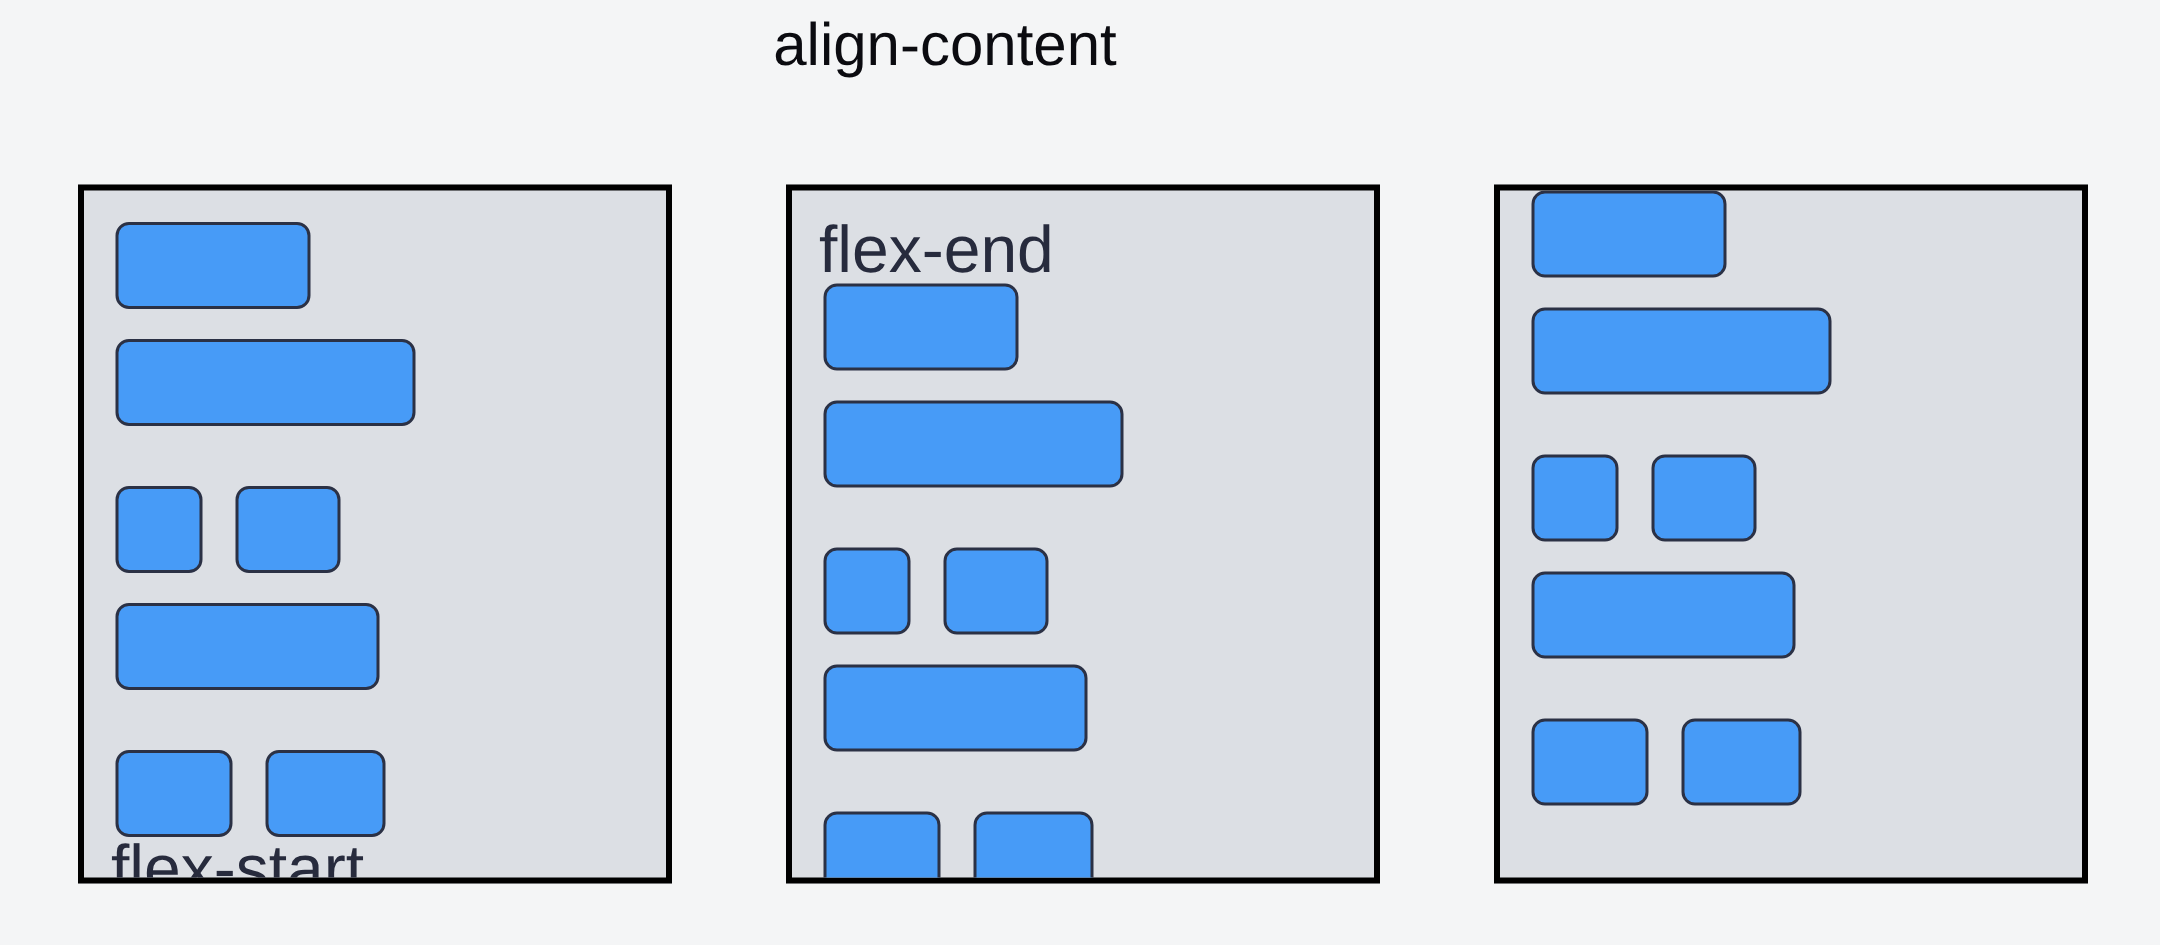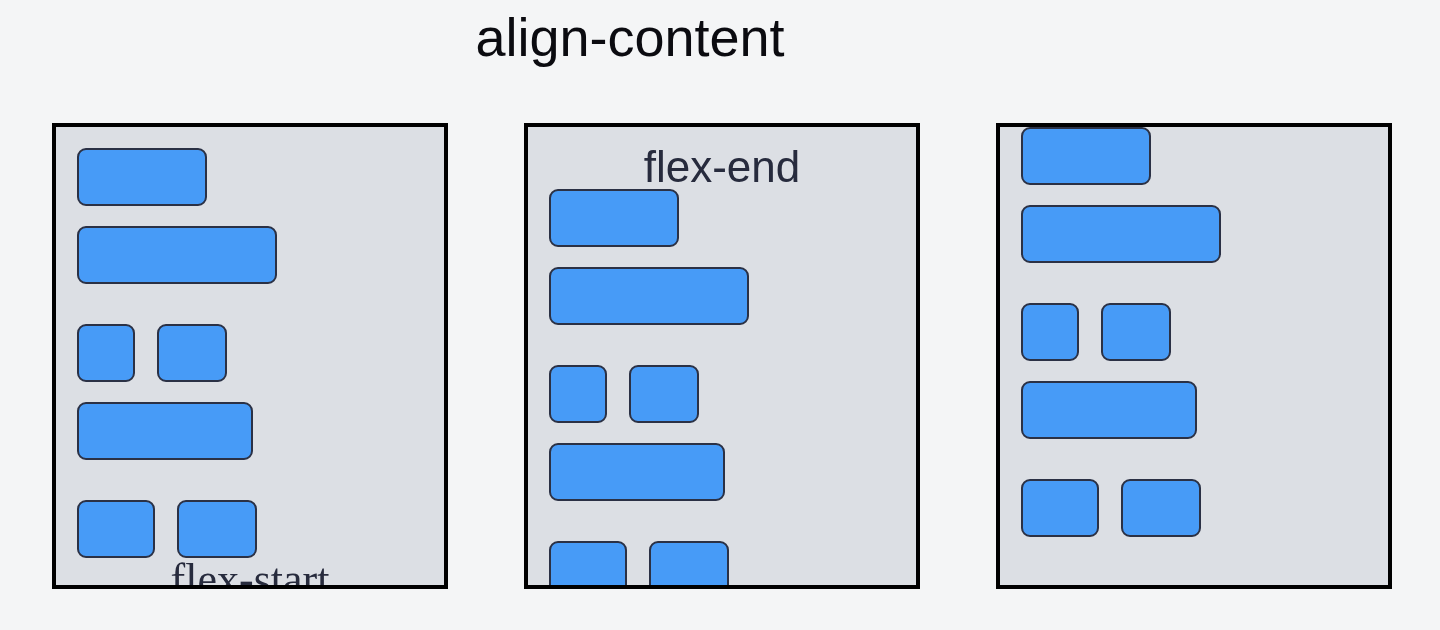--- a/index.html
+++ b/index.html
@@ -14,21 +14,21 @@
     overflow: hidden;
     position: relative;
   }
 
   .page-title {
     position: absolute;
     top: 8px;
     left: 0;
     width: 1260px;
     text-align: center;
-    font-size: 54px;
+    font-size: 40px;
     font-weight: 300;
     letter-spacing: 0px;
     color: #0b0b10;
     line-height: 1.1;
     white-space: nowrap;
   }
 
   .panels {
     position: absolute;
     top: 123px;
@@ -48,27 +48,27 @@
     background: #dcdfe4;
     border: 4px solid #000000;
     display: flex;
     flex-direction: column;
     position: relative;
     overflow: hidden;
   }
 
   .panel-label {
     width: 100%;
-    text-align: center;
     font-size: 44px;
     font-weight: 300;
     color: #272b3d;
     line-height: 1;
     white-space: nowrap;
     flex: 0 0 auto;
+    margin-left: 18px;
   }
 
   .panel-items {
     box-sizing: border-box;
     display: flex;
     flex-wrap: wrap;
     align-content: flex-start;
     padding: 0 21px;
     width: 100%;
     column-gap: 22px;
@@ -126,21 +126,21 @@
       <div class="box w-130" style="width: 130px; height: 58px; background: rgb(71, 155, 247); border-color: rgb(43, 49, 69);"></div>
       <div class="box w-200" style="width: 200px; height: 58px; background: rgb(71, 155, 247); border-color: rgb(43, 49, 69);"></div>
       <div class="row-break"></div>
       <div class="box w-58" style="width: 58px; height: 58px; background: rgb(71, 155, 247); border-color: rgb(43, 49, 69);"></div>
       <div class="box w-70" style="width: 70px; height: 58px; background: rgb(71, 155, 247); border-color: rgb(43, 49, 69);"></div>
       <div class="box w-176" style="width: 176px; height: 58px; background: rgb(71, 155, 247); border-color: rgb(43, 49, 69);"></div>
       <div class="row-break"></div>
       <div class="box w-78" style="width: 78px; height: 58px; background: rgb(71, 155, 247); border-color: rgb(43, 49, 69);"></div>
       <div class="box w-80" style="width: 80px; height: 58px; background: rgb(71, 155, 247); border-color: rgb(43, 49, 69);"></div>
     </div>
-    <div class="panel-label" style="color: rgb(39, 43, 61); font-family: Liberation Serif, serif;">flex-start</div>
+    <div class="panel-label" style="color: rgb(39, 43, 61);">flex-start</div>
   </div>
 
   <div class="panel v-flex-end" style="background: rgb(220, 223, 228); border-color: rgb(0, 0, 0);">
     <div class="panel-label" style="color: rgb(39, 43, 61);">flex-end</div>
     <div class="panel-items">
       <div class="box w-130" style="width: 130px; height: 58px; background: rgb(71, 155, 247); border-color: rgb(43, 49, 69);"></div>
       <div class="box w-200" style="width: 200px; height: 58px; background: rgb(71, 155, 247); border-color: rgb(43, 49, 69);"></div>
       <div class="row-break"></div>
       <div class="box w-58" style="width: 58px; height: 58px; background: rgb(71, 155, 247); border-color: rgb(43, 49, 69);"></div>
       <div class="box w-70" style="width: 70px; height: 58px; background: rgb(71, 155, 247); border-color: rgb(43, 49, 69);"></div>

